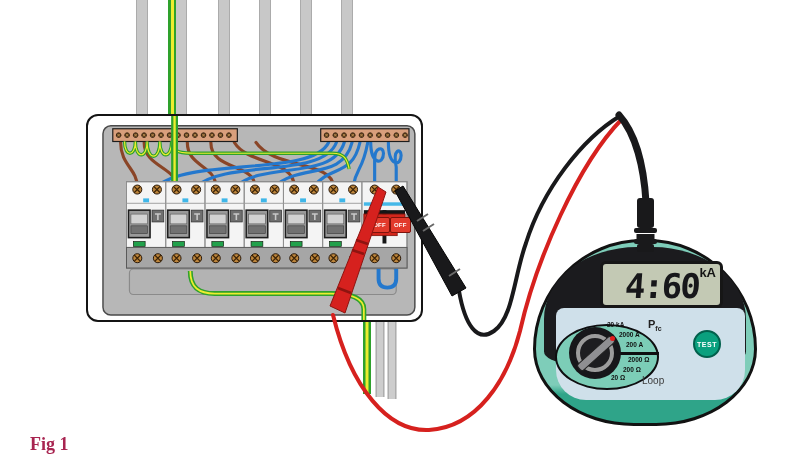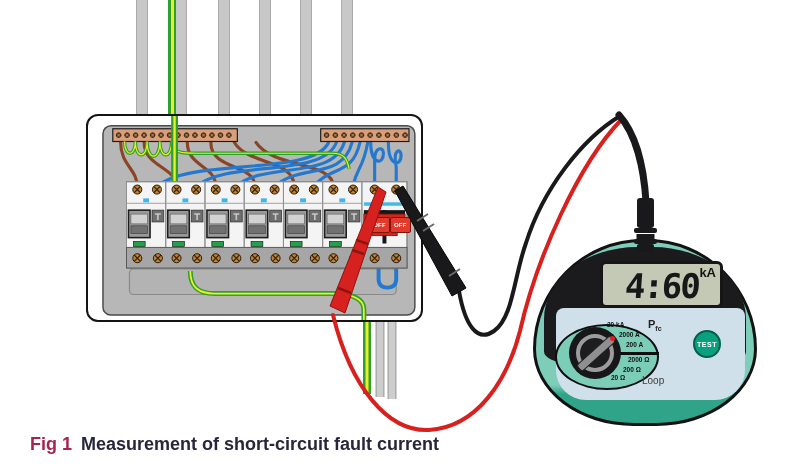--- a/index.html
+++ b/index.html
@@ -49,21 +49,21 @@
   .loop{position:absolute;left:106px;top:133px;font-size:10px;color:#3c3c3c;}
   .test{position:absolute;left:157px;top:88px;width:28px;height:28px;border-radius:50%;
         background:var(--test-button,#0aa07e);border:2px solid #02604c;box-sizing:border-box;
         color:#fff;font-size:7px;font-weight:bold;letter-spacing:.5px;
         display:flex;align-items:center;justify-content:center;cursor:pointer;}
   
   .exit-svg{position:absolute;left:0;top:0;z-index:1;}
   .leads-svg{position:absolute;left:0;top:0;z-index:6;pointer-events:none;}
   
   .caption{position:absolute;left:30px;top:434px;font-size:18px;font-weight:bold;
-           display:flex;gap:9px;align-items:baseline;z-index:2;}
+           display:flex;align-items:baseline;z-index:2;font-family:Liberation Serif, serif;}
   .cap-label{color:var(--caption-label,#a82450);}
   .cap-text{color:var(--caption-text,#27263b);}
 </style>
 </head>
 <body>
 
 <div class="canvas">
 
   <div>
     <div class="cable" style="left:136px"></div>
@@ -264,16 +264,15 @@
       <path d="M356,240 L368,244 M352,250 L364,254 M338,288 L351,293" stroke="#8e1410" stroke-width="2.5"></path>
     </g>
     <g>
       <polygon points="395,191 403,186 466,288 452,296" fill="#19191b" stroke="#050505" stroke-width="1"></polygon>
       <path d="M417,221 L428,214 M423,231 L434,224 M449,276 L460,269" stroke="#6a6a6a" stroke-width="2"></path>
     </g>
   </svg>
 
   <div class="caption">
     <span class="cap-label">Fig 1</span>
-    <span class="cap-text">Measurement of short-circuit fault current</span>
   </div>
 
 </div>
 
 </body></html>

